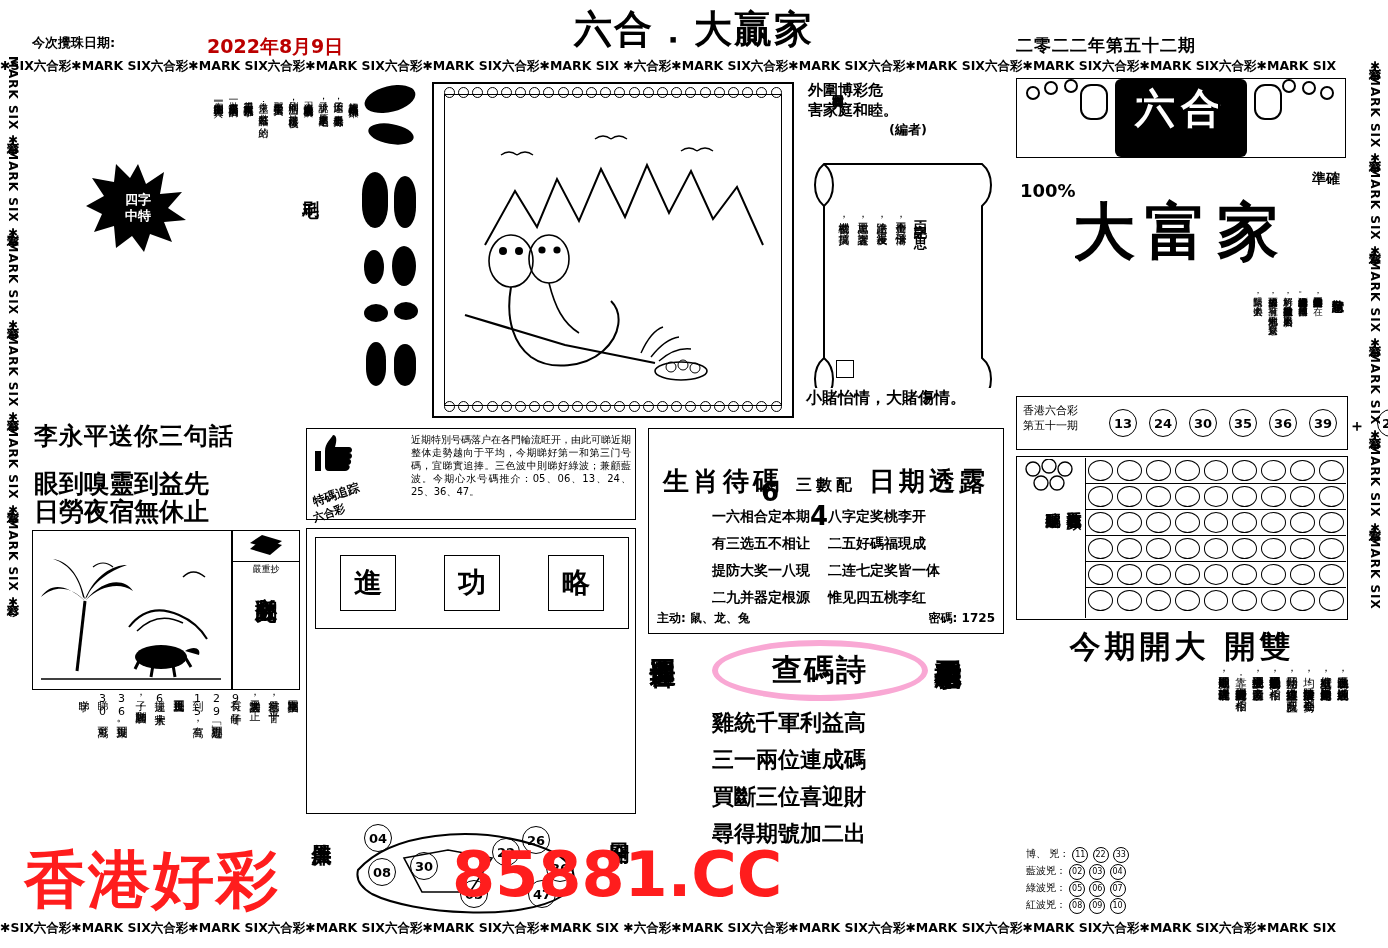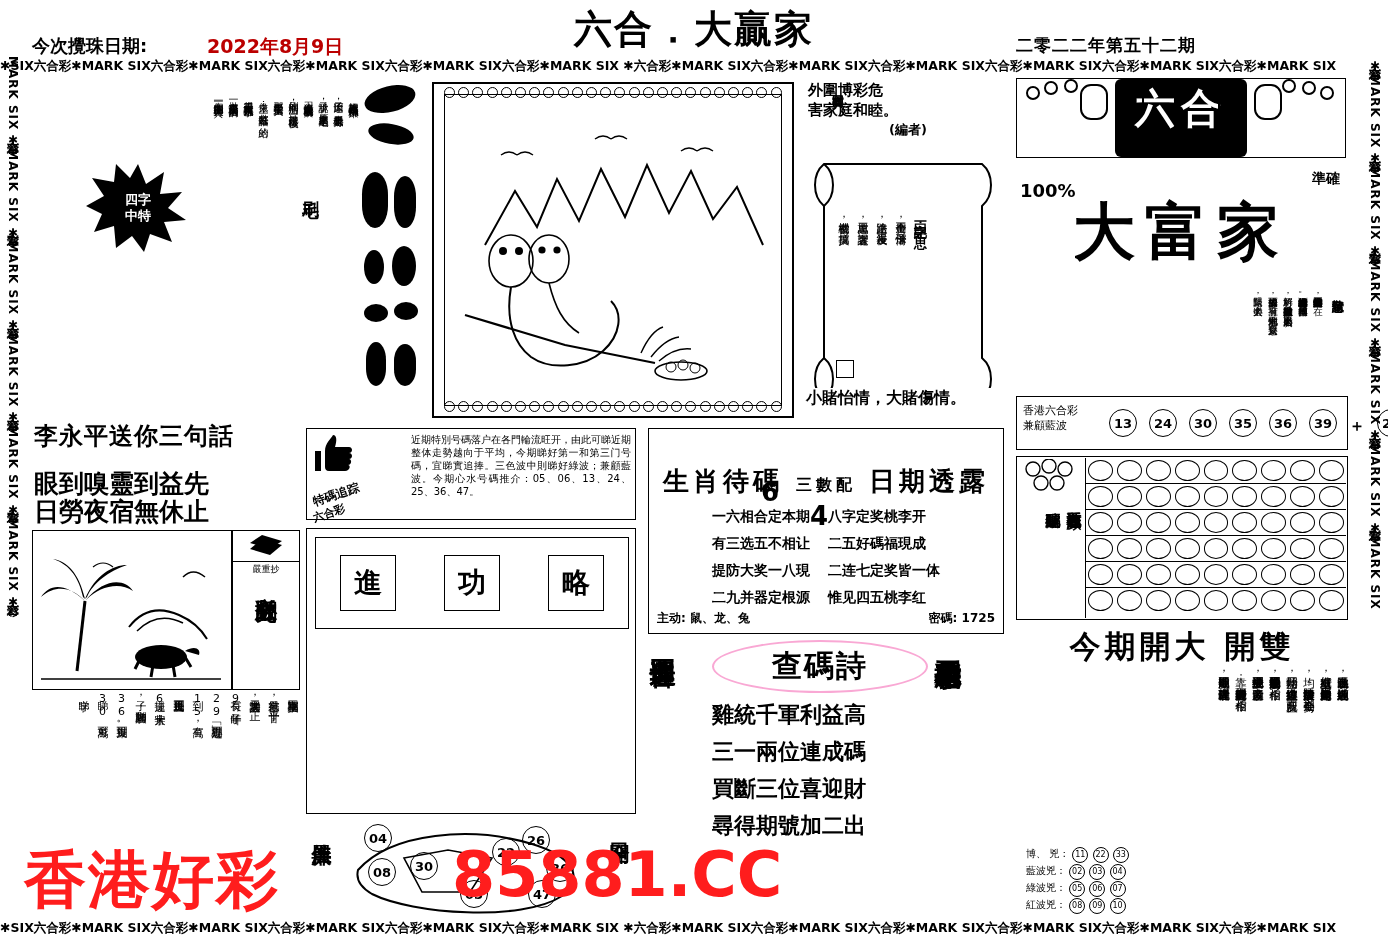--- a/index.html
+++ b/index.html
@@ -1,21 +1,21 @@
 <!DOCTYPE html>
 <html><head>
 <meta charset="utf-8">
 <style>
   html,body{margin:0;padding:0;background:#fff;}
   body{width:1388px;height:948px;font-family:"DejaVu Sans","Liberation Sans",sans-serif;color:#000;overflow:hidden;position:relative;}
   .page{position:relative;width:1388px;height:948px;}
 
   
   .hdr-title{position:absolute;left:447px;top:4px;width:494px;text-align:center;font-size:38px;font-weight:bold;letter-spacing:2px;}
-  .hdr-date-label{position:absolute;left:32px;top:34px;font-size:18px;font-weight:bold;}
+  .hdr-date-label{position:absolute;left:32px;top:34px;font-size:13px;font-weight:bold;}
   .hdr-date-val{position:absolute;left:207px;top:34px;font-size:19px;font-weight:bold;color:#b00;}
   .hdr-issue{position:absolute;right:192px;top:34px;font-size:17px;font-weight:bold;letter-spacing:1px;}
 
   
   .strip{position:absolute;left:0;width:1388px;height:19px;font-size:12.5px;font-weight:bold;
         white-space:nowrap;overflow:hidden;letter-spacing:0px;line-height:19px;}
   .strip-top{top:56px;}
   .strip-bot{top:918px;}
   .side{position:absolute;top:56px;height:862px;width:22px;font-size:12px;font-weight:bold;
         writing-mode:vertical-rl;overflow:hidden;white-space:nowrap;letter-spacing:1px;line-height:22px;}
@@ -353,21 +353,21 @@
       <div class="col">李大法師的精心指導下进行編輯。本報僅一簡單的搏</div>
       <div class="col">彩解析，以准確數據提供給广大彩民，是廣大彩民必不</div>
       <div class="col">可少的博彩依據，一旦擁有，惟彩別无他求，只要您緊</div>
       <div class="col">緊跟隨，必中大奖。</div>
     </div>
   </div>
 
   <div class="bx" id="winrow">
     <div style="position:absolute;left:6px;top:6px;font-size:11px;line-height:15px;">
       <div>香港六合彩</div>
-      <div>兼顧藍波</div>
+      <div>第五十一期</div>
     </div>
     <div style="position:absolute;left:92px;top:12px;display:flex;align-items:flex-end;gap:12px;">
       <span class="wnum">13</span>
       <span class="wnum">24</span>
       <span class="wnum">30</span>
       <span class="wnum">35</span>
       <span class="wnum">36</span>
       <span class="wnum">39</span>
       <span style="font-size:16px;font-weight:bold;">＋</span>
       <span class="wnum">29</span>
@@ -556,21 +556,21 @@
       <span>密碼:</span>
       <span>1725</span>
     </div>
   </div>
 
   <div class="bx" id="three-four">
     <div class="t">三選四連遇佳音</div>
   </div>
 
   <div class="bx" id="chicken">
-    <div style="border:2px solid #f9a8d4;border-radius:50%;padding:4px 0;margin-bottom:6px;">
+    <div style="border:6px solid #f9a8d4;border-radius:50%;padding:4px 0;margin-bottom:6px;">
       <div class="title">查碼詩</div>
     </div>
     <div class="line">雞統千軍利益高</div>
     <div class="line">三一兩位連成碼</div>
     <div class="line">買斷三位喜迎財</div>
     <div class="line">尋得期號加二出</div>
   </div>
 
   <div class="bx" id="zheng">
     <div class="t">爭相三七來穩膽</div>

